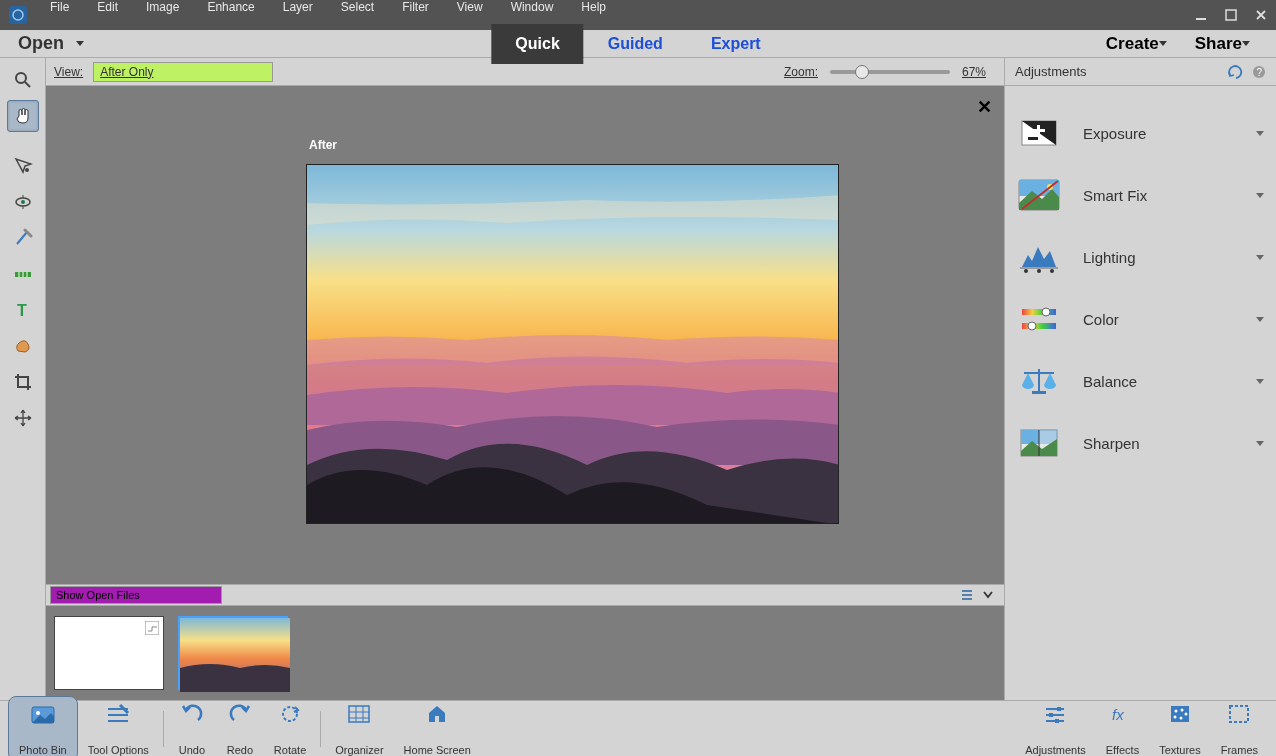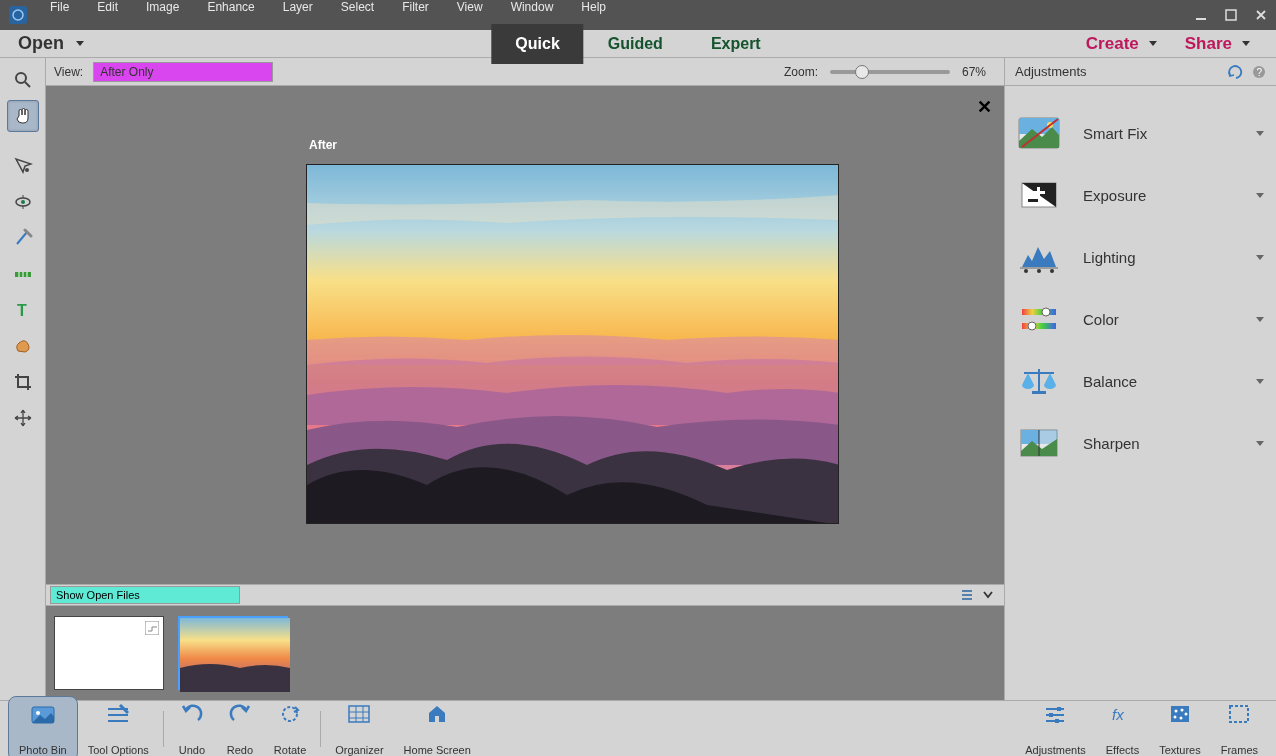--- a/index.html
+++ b/index.html
@@ -10,49 +10,49 @@
 .menubar .logo { width: 36px; height: 30px; display: flex; align-items: center; justify-content: center; }
 .menubar .menu-item { padding: 0 14px; height: 46px; line-height: 30px; cursor: pointer; }
 .menubar .spacer { flex: 1; }
 .menubar .win-btn { width: 30px; height: 22px; display: flex; align-items: center; justify-content: center; cursor: pointer; }
 
 
 .modebar { height: 28px; background: #d4d4d4; display: flex; align-items: center; border-bottom: 1px solid #aaa; }
 .modebar .open-btn { padding: 0 18px; font-size: 18px; font-weight: 600; color: #333; display: flex; align-items: center; gap: 12px; cursor: pointer; }
 .modebar .triangle-down { width: 0; height: 0; border-left: 4px solid transparent; border-right: 4px solid transparent; border-top: 5px solid #333; }
 .modebar .center-tabs { position: absolute; left: 50%; transform: translateX(-50%); display: flex; height: 40px; }
-.modebar .tab { padding: 0 24px; font-size: 16px; font-weight: 600; line-height: 40px; cursor: pointer; color: #14532d; }
+.modebar .tab { padding: 0 24px; font-size: 16px; font-weight: 600; line-height: 40px; cursor: pointer; color: #1d4ed8; }
 .modebar .tab.active { background: #3a3a3a; color: #fff; }
 .modebar .right-actions { margin-left: auto; display: flex; padding-right: 12px; }
-.modebar .right-btn { font-size: 17px; font-weight: 600; padding: 0 14px; display: flex; align-items: center; gap: 10px; cursor: pointer; color: #be185d; }
+.modebar .right-btn { font-size: 17px; font-weight: 600; padding: 0 14px; display: flex; align-items: center; cursor: pointer; color: #000000; }
 
 
 .middle { flex: 1; display: flex; min-height: 0; }
 
 
 .toolbar { width: 46px; background: #d4d4d4; border-right: 1px solid #aaa; display: flex; flex-direction: column; align-items: center; padding-top: 6px; gap: 4px; }
 .tool { width: 32px; height: 32px; border: 1px solid transparent; border-radius: 3px; display: flex; align-items: center; justify-content: center; cursor: pointer; }
 .tool.selected { background: #a8b8c8; border: 1px solid #5b7a9a; box-shadow: inset 0 0 3px rgba(0,0,0,0.2); }
 
 
 .canvas-area { flex: 1; display: flex; flex-direction: column; min-width: 0; }
-.view-bar { height: 28px; background: #d4d4d4; border-bottom: 1px solid #aaa; display: flex; align-items: center; padding: 0 8px; gap: 10px; font-size: 12px; color: #333; }
-.view-select { width: 180px; height: 20px; background: #d946ef; border: 1px solid #999; font-size: 12px; padding: 0 6px; display: flex; align-items: center; justify-content: space-between; cursor: pointer; }
+.view-bar { height: 28px; background: #d4d4d4; border-bottom: 1px solid #aaa; display: flex; align-items: center; padding: 0 8px; gap: 10px; font-size: 12px; color: #333; text-decoration: underline; }
+.view-select { width: 180px; height: 20px; background: #bef264; border: 1px solid #999; font-size: 12px; padding: 0 6px; display: flex; align-items: center; justify-content: space-between; cursor: pointer; }
 .view-bar .zoom-group { margin-left: auto; display: flex; align-items: center; gap: 12px; padding-right: 10px; }
 .slider { width: 120px; height: 4px; background: #999; border-radius: 2px; position: relative; }
 .slider .thumb { position: absolute; width: 14px; height: 14px; background: #e8e8e8; border: 1px solid #777; border-radius: 50%; top: -5px; left: 25px; }
 
 .canvas-main { flex: 1; background: #7d7d7d; position: relative; }
 .close-x { position: absolute; right: 12px; top: 10px; font-size: 18px; font-weight: bold; color: #000; cursor: pointer; }
 .after-label { position: absolute; left: 263px; top: 52px; font-size: 12px; color: #ffffff; font-weight: bold; }
 .photo-frame { position: absolute; left: 260px; top: 78px; width: 533px; height: 360px; border: 1px solid #222; overflow: hidden; }
 
 
 .bin-bar { height: 22px; background: #d4d4d4; border-top: 1px solid #aaa; border-bottom: 1px solid #aaa; display: flex; align-items: center; padding: 0 4px; }
-.bin-select { width: 190px; height: 18px; background: #5eead4; border: 1px solid #999; font-size: 11px; padding: 0 5px; display: flex; align-items: center; justify-content: space-between; cursor: pointer; }
+.bin-select { width: 172px; height: 18px; background: #a21caf; border: 1px solid #999; font-size: 11px; padding: 0 5px; display: flex; align-items: center; justify-content: space-between; cursor: pointer; }
 .bin-bar .bin-right { margin-left: auto; display: flex; gap: 8px; padding-right: 6px; }
 .bin-area { height: 94px; background: #7d7d7d; display: flex; align-items: center; padding: 0 8px; gap: 14px; }
 .thumb-box { width: 110px; height: 74px; border: 1px solid #444; background: #fff; position: relative; cursor: pointer; }
 .thumb-box.selected { border: 2px solid #4aa0ff; }
 
 
 .adjust-panel { width: 272px; background: #d4d4d4; border-left: 1px solid #aaa; display: flex; flex-direction: column; }
 .adjust-header { height: 28px; border-bottom: 1px solid #aaa; display: flex; align-items: center; padding: 0 10px; font-size: 13px; color: #333; }
 .adjust-header .hicons { margin-left: auto; display: flex; gap: 8px; }
 .adjust-body { flex: 1; padding: 16px 12px; }
@@ -294,41 +294,41 @@
               <circle cx="7" cy="7" r="6" fill="#999"></circle>
               <text x="4.5" y="11" font-size="10" fill="#fff">?</text>
             </svg>
           </span>
       </div>
     </div>
     <div class="adjust-body">
       <div class="adjust-item">
         <div class="aicon">
             <svg width="42" height="32">
+              <rect x="4" y="4" width="34" height="24" fill="#fff" stroke="#888"></rect>
+              <path d="M4 4 L38 28 L38 4 z" fill="#222"></path>
+              <rect x="15" y="12" width="12" height="3" fill="#fff"></rect>
+              <rect x="19" y="8" width="3" height="11" fill="#fff"></rect>
+              <rect x="10" y="20" width="10" height="3" fill="#222"></rect>
+            </svg>
+          </div>
+        <div class="alabel">Exposure</div>
+        <div class="achev"></div>
+      </div>
+      <div class="adjust-item">
+        <div class="aicon">
+            <svg width="42" height="32">
               <rect x="1" y="1" width="40" height="30" rx="2" fill="#e8e8e8" stroke="#888"></rect>
               <rect x="1" y="1" width="40" height="16" fill="#6ab0e0"></rect>
               <path d="M1 24 L14 12 L24 20 L34 10 L41 18 L41 31 L1 31 z" fill="#4a8a4a"></path>
               <circle cx="32" cy="8" r="3" fill="#f8e060"></circle>
               <line x1="4" y1="30" x2="40" y2="2" stroke="#c03030" stroke-width="2"></line>
             </svg>
           </div>
         <div class="alabel">Smart Fix</div>
-        <div class="achev"></div>
-      </div>
-      <div class="adjust-item">
-        <div class="aicon">
-            <svg width="42" height="32">
-              <rect x="4" y="4" width="34" height="24" fill="#fff" stroke="#888"></rect>
-              <path d="M4 4 L38 28 L38 4 z" fill="#222"></path>
-              <rect x="15" y="12" width="12" height="3" fill="#fff"></rect>
-              <rect x="19" y="8" width="3" height="11" fill="#fff"></rect>
-              <rect x="10" y="20" width="10" height="3" fill="#222"></rect>
-            </svg>
-          </div>
-        <div class="alabel">Exposure</div>
         <div class="achev"></div>
       </div>
       <div class="adjust-item">
         <div class="aicon">
             <svg width="42" height="32">
               <path d="M4 26 L10 14 L14 20 L20 6 L26 18 L32 10 L38 26 z" fill="#3a7abf"></path>
               <line x1="2" y1="27" x2="40" y2="27" stroke="#666"></line>
               <circle cx="8" cy="30" r="2" fill="#333"></circle>
               <circle cx="21" cy="30" r="2" fill="#333"></circle>
               <circle cx="34" cy="30" r="2" fill="#333"></circle>

